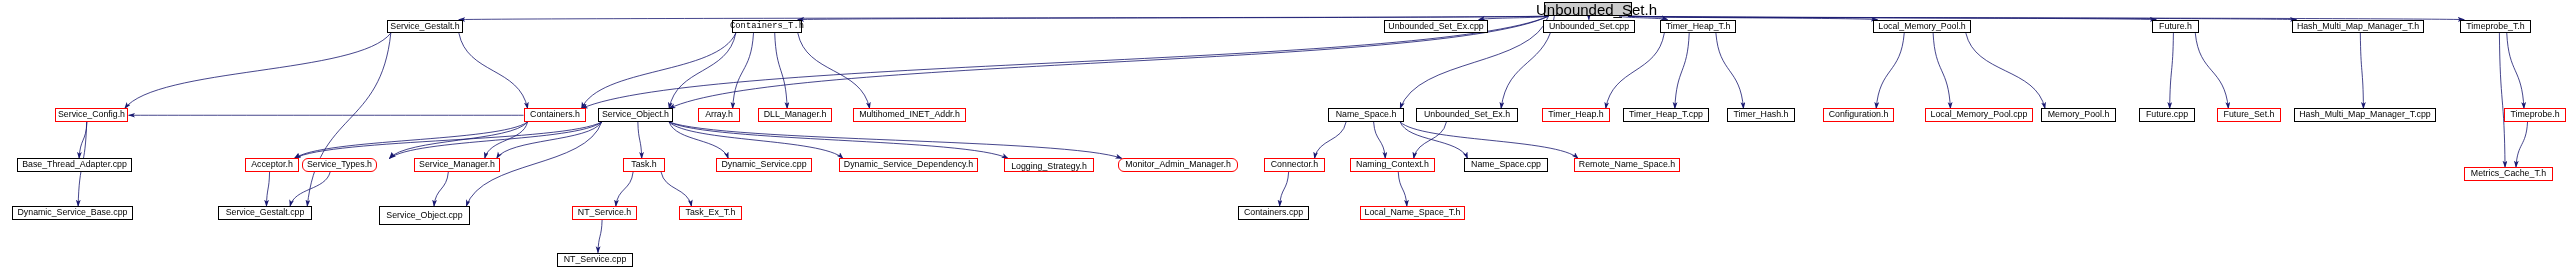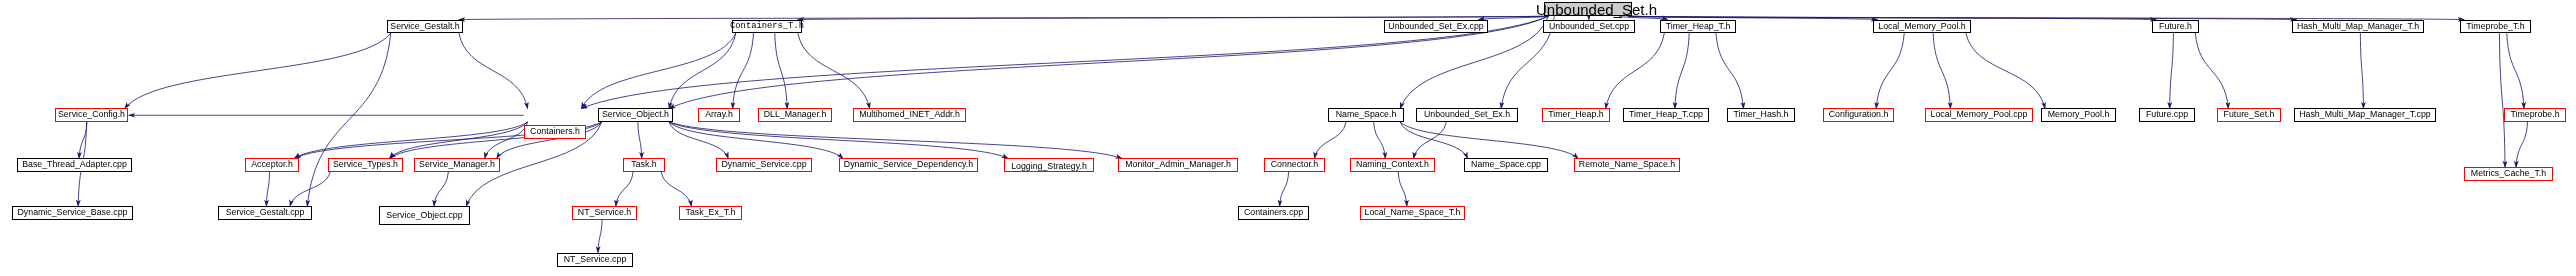--- a/index.html
+++ b/index.html
@@ -155,21 +155,21 @@
       </div>
       <div class="node" style="left: 2292px; top: 19.5px; width: 132px; height: 13.5px;">
         <span class="node-label">Hash_Multi_Map_Manager_T.h</span>
       </div>
       <div class="node" style="left: 2460px; top: 19.5px; width: 71px; height: 13.5px;">
         <span class="node-label">Timeprobe_T.h</span>
       </div>
       <div class="node red" style="left: 55px; top: 108px; width: 73px; height: 13.5px;">
         <span class="node-label">Service_Config.h</span>
       </div>
-      <div class="node red" style="left: 524px; top: 108px; width: 62px; height: 13.5px; margin-top: 17px;">
+      <div class="node red" style="left: 524px; top: 108px; width: 62px; height: 13.5px;">
         <span class="node-label">Containers.h</span>
       </div>
       <div class="node" style="left: 598px; top: 108px; width: 75px; height: 13.5px;">
         <span class="node-label">Service_Object.h</span>
       </div>
       <div class="node red" style="left: 698px; top: 108px; width: 42px; height: 13.5px;">
         <span class="node-label">Array.h</span>
       </div>
       <div class="node red" style="left: 758px; top: 108px; width: 74px; height: 13.5px;">
         <span class="node-label">DLL_Manager.h</span>
@@ -212,39 +212,39 @@
       </div>
       <div class="node red" style="left: 2504px; top: 108px; width: 62px; height: 13.5px;">
         <span class="node-label">Timeprobe.h</span>
       </div>
       <div class="node" style="left: 17px; top: 158px; width: 115px; height: 13.5px;">
         <span class="node-label">Base_Thread_Adapter.cpp</span>
       </div>
       <div class="node red" style="left: 245px; top: 158px; width: 54px; height: 13.5px;">
         <span class="node-label">Acceptor.h</span>
       </div>
-      <div class="node red" style="left: 328px; top: 158px; width: 75px; height: 13.5px;">
+      <div class="node red" style="left: 302px; top: 158px; width: 75px; height: 13.5px; border-radius: 6px;">
         <span class="node-label">Service_Types.h</span>
       </div>
       <div class="node red" style="left: 414px; top: 158px; width: 86px; height: 13.5px;">
         <span class="node-label">Service_Manager.h</span>
       </div>
       <div class="node red" style="left: 623px; top: 158px; width: 42px; height: 13.5px;">
         <span class="node-label">Task.h</span>
       </div>
       <div class="node red" style="left: 716px; top: 158px; width: 96px; height: 13.5px;">
         <span class="node-label">Dynamic_Service.cpp</span>
       </div>
       <div class="node red" style="left: 839px; top: 158px; width: 139px; height: 13.5px;">
         <span class="node-label">Dynamic_Service_Dependency.h</span>
       </div>
       <div class="node red" style="left: 1004px; top: 158px; width: 90px; height: 13.5px; align-items: flex-end;">
         <span class="node-label">Logging_Strategy.h</span>
       </div>
-      <div class="node red" style="left: 1118px; top: 158px; width: 120px; height: 13.5px;">
+      <div class="node red" style="left: 1118px; top: 158px; width: 120px; height: 13.5px; border-radius: 6px;">
         <span class="node-label">Monitor_Admin_Manager.h</span>
       </div>
       <div class="node red" style="left: 1264px; top: 158px; width: 61px; height: 13.5px;">
         <span class="node-label">Connector.h</span>
       </div>
       <div class="node red" style="left: 1350px; top: 158px; width: 85px; height: 13.5px;">
         <span class="node-label">Naming_Context.h</span>
       </div>
       <div class="node" style="left: 1464px; top: 158px; width: 84px; height: 13.5px;">
         <span class="node-label">Name_Space.cpp</span>

